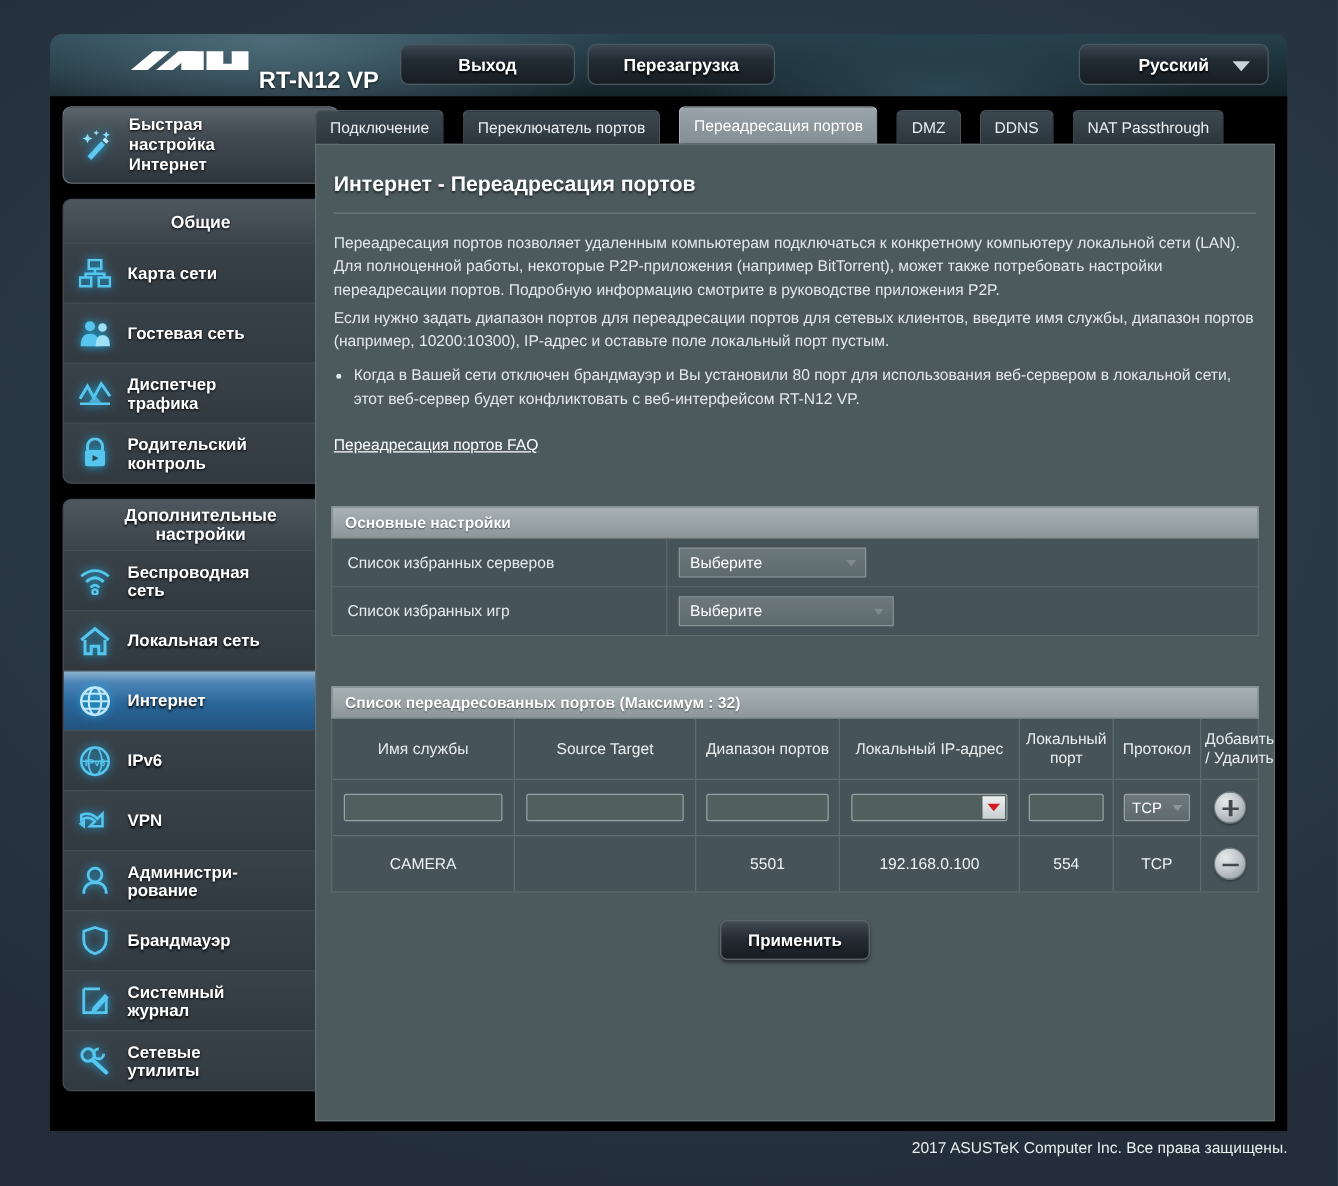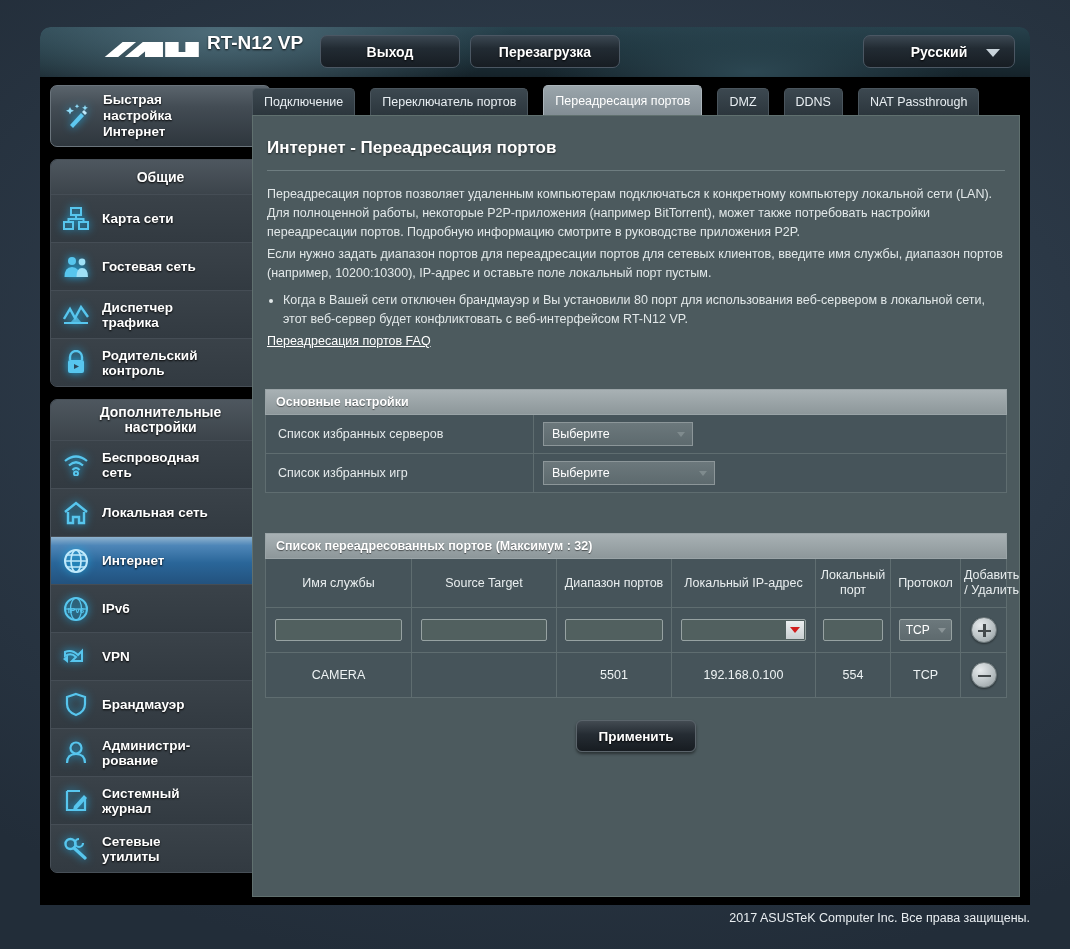--- a/index.html
+++ b/index.html
@@ -33,21 +33,21 @@
   }
   .asus-logo {
     position: absolute; left: 68px; top: 11px;
     font-size: 25px; font-weight: bold; font-style: italic;
     color: #ffffff; letter-spacing: -1px;
     text-shadow: 0 1px 2px rgba(0,0,0,.7);
     font-family: "Liberation Sans", sans-serif;
     transform: scaleX(1.12);
   }
   .model {
-    position: absolute; left: 167px; top: 5px;
+    position: absolute; left: 167px; top: 27px;
     font-size: 19px; font-weight: bold; color: #fff;
     text-shadow: 0 1px 2px rgba(0,0,0,.8);
   }
   .hdr-btn {
     position: absolute; top: 8px; height: 33px;
     border-radius: 7px;
     background: linear-gradient(180deg, #3b4752 0%, #222b33 40%, #171d23 100%);
     border: 1px solid #4b5763;
     color: #fff; font-size: 14px; font-weight: bold;
     display: flex; align-items: center; justify-content: center;
@@ -165,21 +165,21 @@
     padding: 22px 0 12px 14px;
     text-shadow: 0 1px 2px rgba(0,0,0,.6);
   }
   .title-rule { height: 1px; background: #6e7d80; margin: 0 14px 14px 14px; }
   .desc {
     color: #e2e8e9; font-size: 12.5px; line-height: 19px;
     padding: 0 16px 0 14px;
   }
   .desc p { margin-bottom: 3px; }
   .desc ul { margin: 8px 0 2px 16px; }
-  .desc li { margin-bottom: 2px; }
+  .desc li { margin-bottom: 18px; }
   .faq-link {
     display: inline-block; margin: 2px 0 0 14px;
     color: #fff; font-size: 12.5px; text-decoration: underline;
     cursor: pointer;
   }
 
   
   .sect { margin: 12px 12px 0 12px; }
   .sect-head {
     height: 26px;
@@ -511,38 +511,38 @@
             <svg width="28" height="22" viewBox="0 0 28 22" class="icn">
               <path d="M3 6 Q10 3 16 9 L20 5 L20 15 L10 15 L14 11 Q9 6 3 10 Z" fill="none" stroke="#57c6ee" stroke-width="2"></path>
               <path d="M1 13 L6 9 L6 17 Z" fill="#57c6ee"></path>
             </svg>
           </div>
           <div class="mlabel">VPN</div>
         </div>
 
         <div class="menu-item">
           <div class="icon-box">
-            <svg width="22" height="25" viewBox="0 0 22 25" class="icn">
-              <path d="M11 2 L20 5 V12 Q20 20 11 23 Q2 20 2 12 V5 Z" fill="none" stroke="#57c6ee" stroke-width="2.2"></path>
-            </svg>
-          </div>
-          <div class="mlabel">Брандмауэр</div>
-        </div>
-
-        <div class="menu-item">
-          <div class="icon-box">
             <svg width="24" height="25" viewBox="0 0 24 25" class="icn">
               <circle cx="12" cy="8" r="5.5" fill="none" stroke="#57c6ee" stroke-width="2.2"></circle>
               <path d="M3 23 Q3 14 12 14 Q21 14 21 23" fill="none" stroke="#57c6ee" stroke-width="2.2"></path>
             </svg>
           </div>
           <div class="mlabel">
             <div>Администри-</div>
               <div>рование</div>
           </div>
+        </div>
+
+        <div class="menu-item">
+          <div class="icon-box">
+            <svg width="22" height="25" viewBox="0 0 22 25" class="icn">
+              <path d="M11 2 L20 5 V12 Q20 20 11 23 Q2 20 2 12 V5 Z" fill="none" stroke="#57c6ee" stroke-width="2.2"></path>
+            </svg>
+          </div>
+          <div class="mlabel">Брандмауэр</div>
         </div>
 
         <div class="menu-item">
           <div class="icon-box">
             <svg width="25" height="25" viewBox="0 0 25 25" class="icn">
               <path d="M3 3 H16 M3 3 V22 H21 V10" fill="none" stroke="#57c6ee" stroke-width="2.2"></path>
               <path d="M10 18 L20 7 L23 10 L13 21 L9 22 Z" fill="#57c6ee"></path>
             </svg>
           </div>
           <div class="mlabel">

